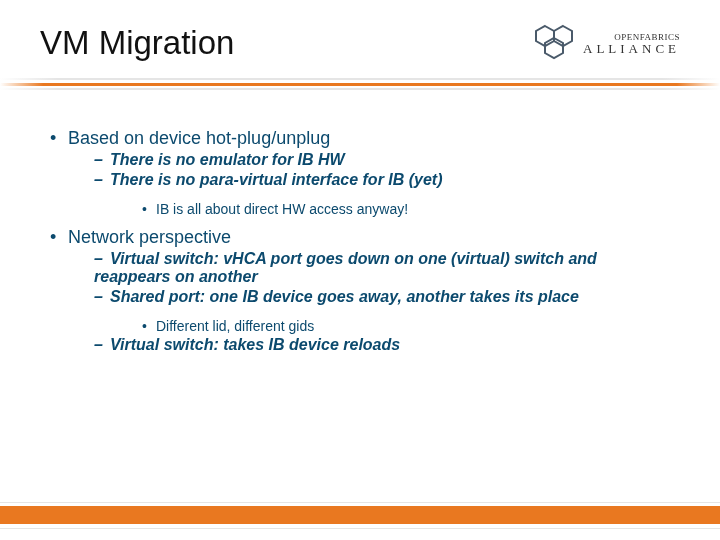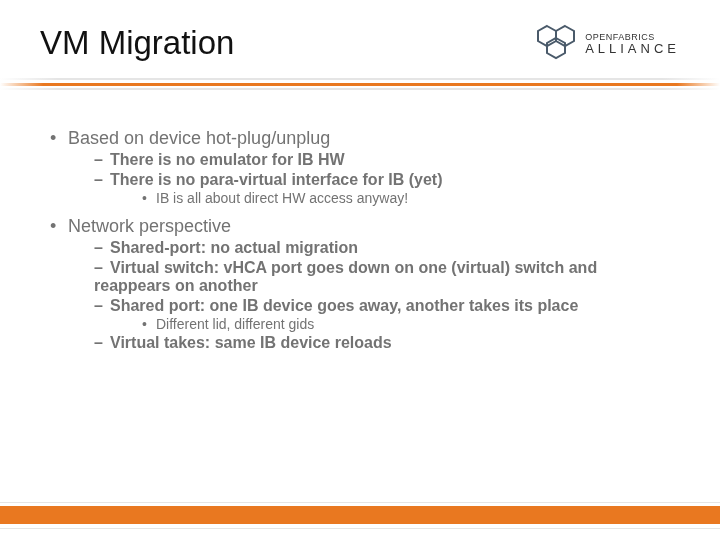--- a/index.html
+++ b/index.html
@@ -1,33 +1,33 @@
 <!DOCTYPE html>
 <html><head>
 <meta charset="utf-8">
 <style>
   * { box-sizing: border-box; margin: 0; padding: 0; }
   html, body { width: 720px; height: 540px; font-family: Arial, Helvetica, sans-serif; background: #fff; overflow: hidden; }
   .slide { position: relative; width: 720px; height: 540px; padding-left: 8px; }
   .title-row { position: absolute; top: 24px; left: 0; right: 0; padding: 0 40px 0 40px; display: flex; justify-content: space-between; align-items: flex-start; }
   .title { font-size: 33px; font-weight: 400; color: #111; letter-spacing: 0; }
   .logo { display: flex; align-items: center; gap: 6px; }
-  .logo-text { text-align: left; line-height: 1; }
+  .logo-text { text-align: right; line-height: 1; font-family: Liberation Serif, serif; }
   .logo-top { font-size: 9px; letter-spacing: 0.5px; color: #333; font-weight: 400; }
   .logo-bot { font-size: 13px; letter-spacing: 4px; color: #333; font-weight: 300; }
   .rules { position: absolute; top: 78px; left: 0; right: 0; }
   .rule { height: 2px; background: linear-gradient(to right, rgba(229,229,229,0) 0%, #e5e5e5 8%, #e5e5e5 92%, rgba(229,229,229,0) 100%); }
   .rule.orange { position: relative; height: 3px; background: linear-gradient(to right, rgba(233,120,32,0) 0%, #e97820 6%, #e97820 94%, rgba(233,120,32,0) 100%); margin-top: 3px; }
   .rule.orange::after { content: ""; position: absolute; left: 0; right: 0; top: 5px; height: 2px; background: linear-gradient(to right, rgba(229,229,229,0) 0%, #e5e5e5 8%, #e5e5e5 92%, rgba(229,229,229,0) 100%); }
-  .content { position: absolute; top: 118px; left: 50px; right: 56px; color: #737373; }
+  .content { position: absolute; top: 118px; left: 50px; right: 56px; color: #0c4a6e; }
   .l0 { font-size: 18px; margin-top: 10px; }
   .l0 .bullet { display: inline-block; width: 18px; }
-  .l1 { font-size: 16px; font-weight: 700; margin-left: 44px; margin-top: 2px; }
+  .l1 { font-size: 16px; font-weight: 700; margin-left: 44px; margin-top: 2px; font-style: italic; }
   .l1 .dash { display: inline-block; width: 16px; }
-  .l2 { font-size: 14px; font-weight: 400; margin-left: 92px; margin-top: 1px; }
+  .l2 { font-size: 14px; font-weight: 400; margin-left: 92px; margin-top: 12px; }
   .l2 .dot { display: inline-block; width: 14px; }
   .footer { position: absolute; left: 0; right: 0; bottom: 16px; height: 18px; background: #e97820; }
   .footer::before { content: ""; position: absolute; left: 0; right: 0; top: -4px; height: 1px; background: #e5e5e5; }
   .footer::after { content: ""; position: absolute; left: 0; right: 0; bottom: -5px; height: 1px; background: #e5e5e5; }
 </style>
 </head>
 <body>
 
 <div class="slide">
 
@@ -54,21 +54,20 @@
     <div class="rule"></div>
     <div class="rule orange"></div>
   </div>
 
   <div class="content" id="content">
       <div class="l0"><span class="bullet">•</span><span>Based on device hot-plug/unplug</span></div>
       <div class="l1"><span class="dash">–</span><span>There is no emulator for IB HW</span></div>
       <div class="l1"><span class="dash">–</span><span>There is no para-virtual interface for IB (yet)</span></div>
       <div class="l2"><span class="dot">•</span><span>IB is all about direct HW access anyway!</span></div>
       <div class="l0"><span class="bullet">•</span><span>Network perspective</span></div>
-      <div class="l1"><span class="dash">–</span><span>Shared-port: no actual migration</span></div>
       <div class="l1"><span class="dash">–</span><span>Virtual switch: vHCA port goes down on one (virtual) switch and reappears on another</span></div>
       <div class="l1"><span class="dash">–</span><span>Shared port: one IB device goes away, another takes its place</span></div>
       <div class="l2"><span class="dot">•</span><span>Different lid, different gids</span></div>
-      <div class="l1"><span class="dash">–</span><span>Virtual takes: same IB device reloads</span></div>
+      <div class="l1"><span class="dash">–</span><span>Virtual switch: takes IB device reloads</span></div>
     </div>
 
   <div class="footer"></div>
 </div>
 
 </body></html>

